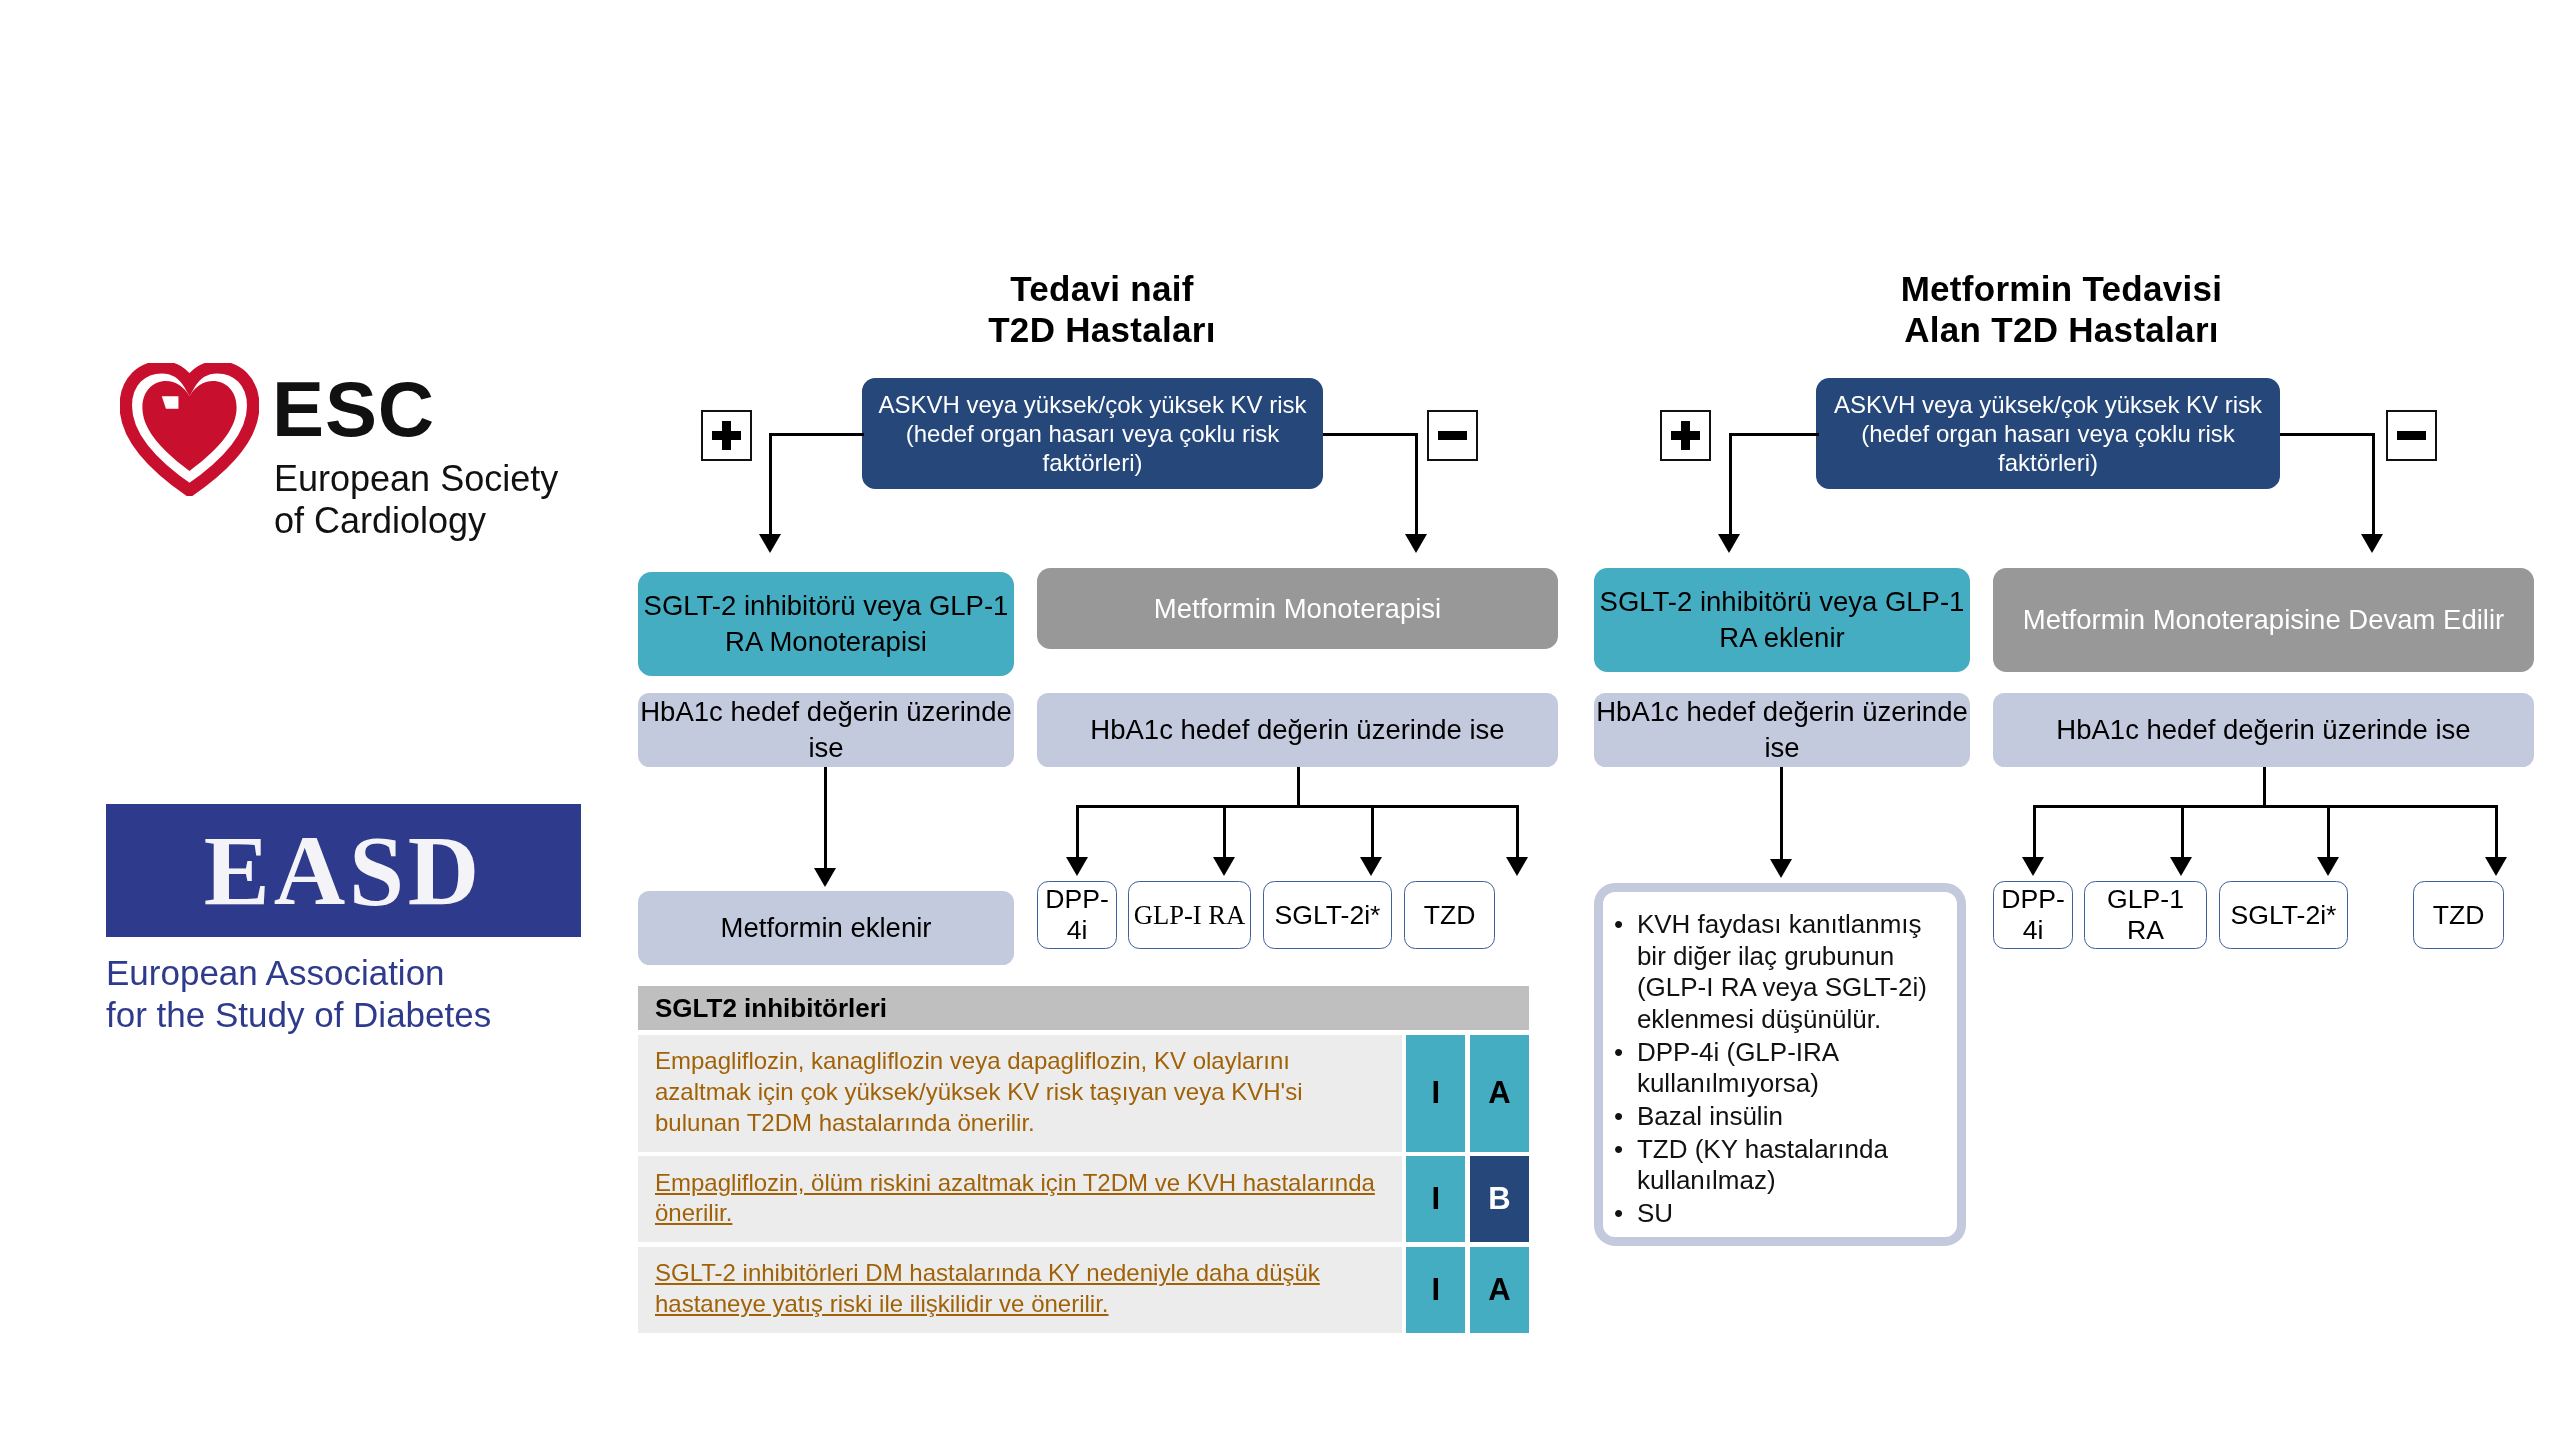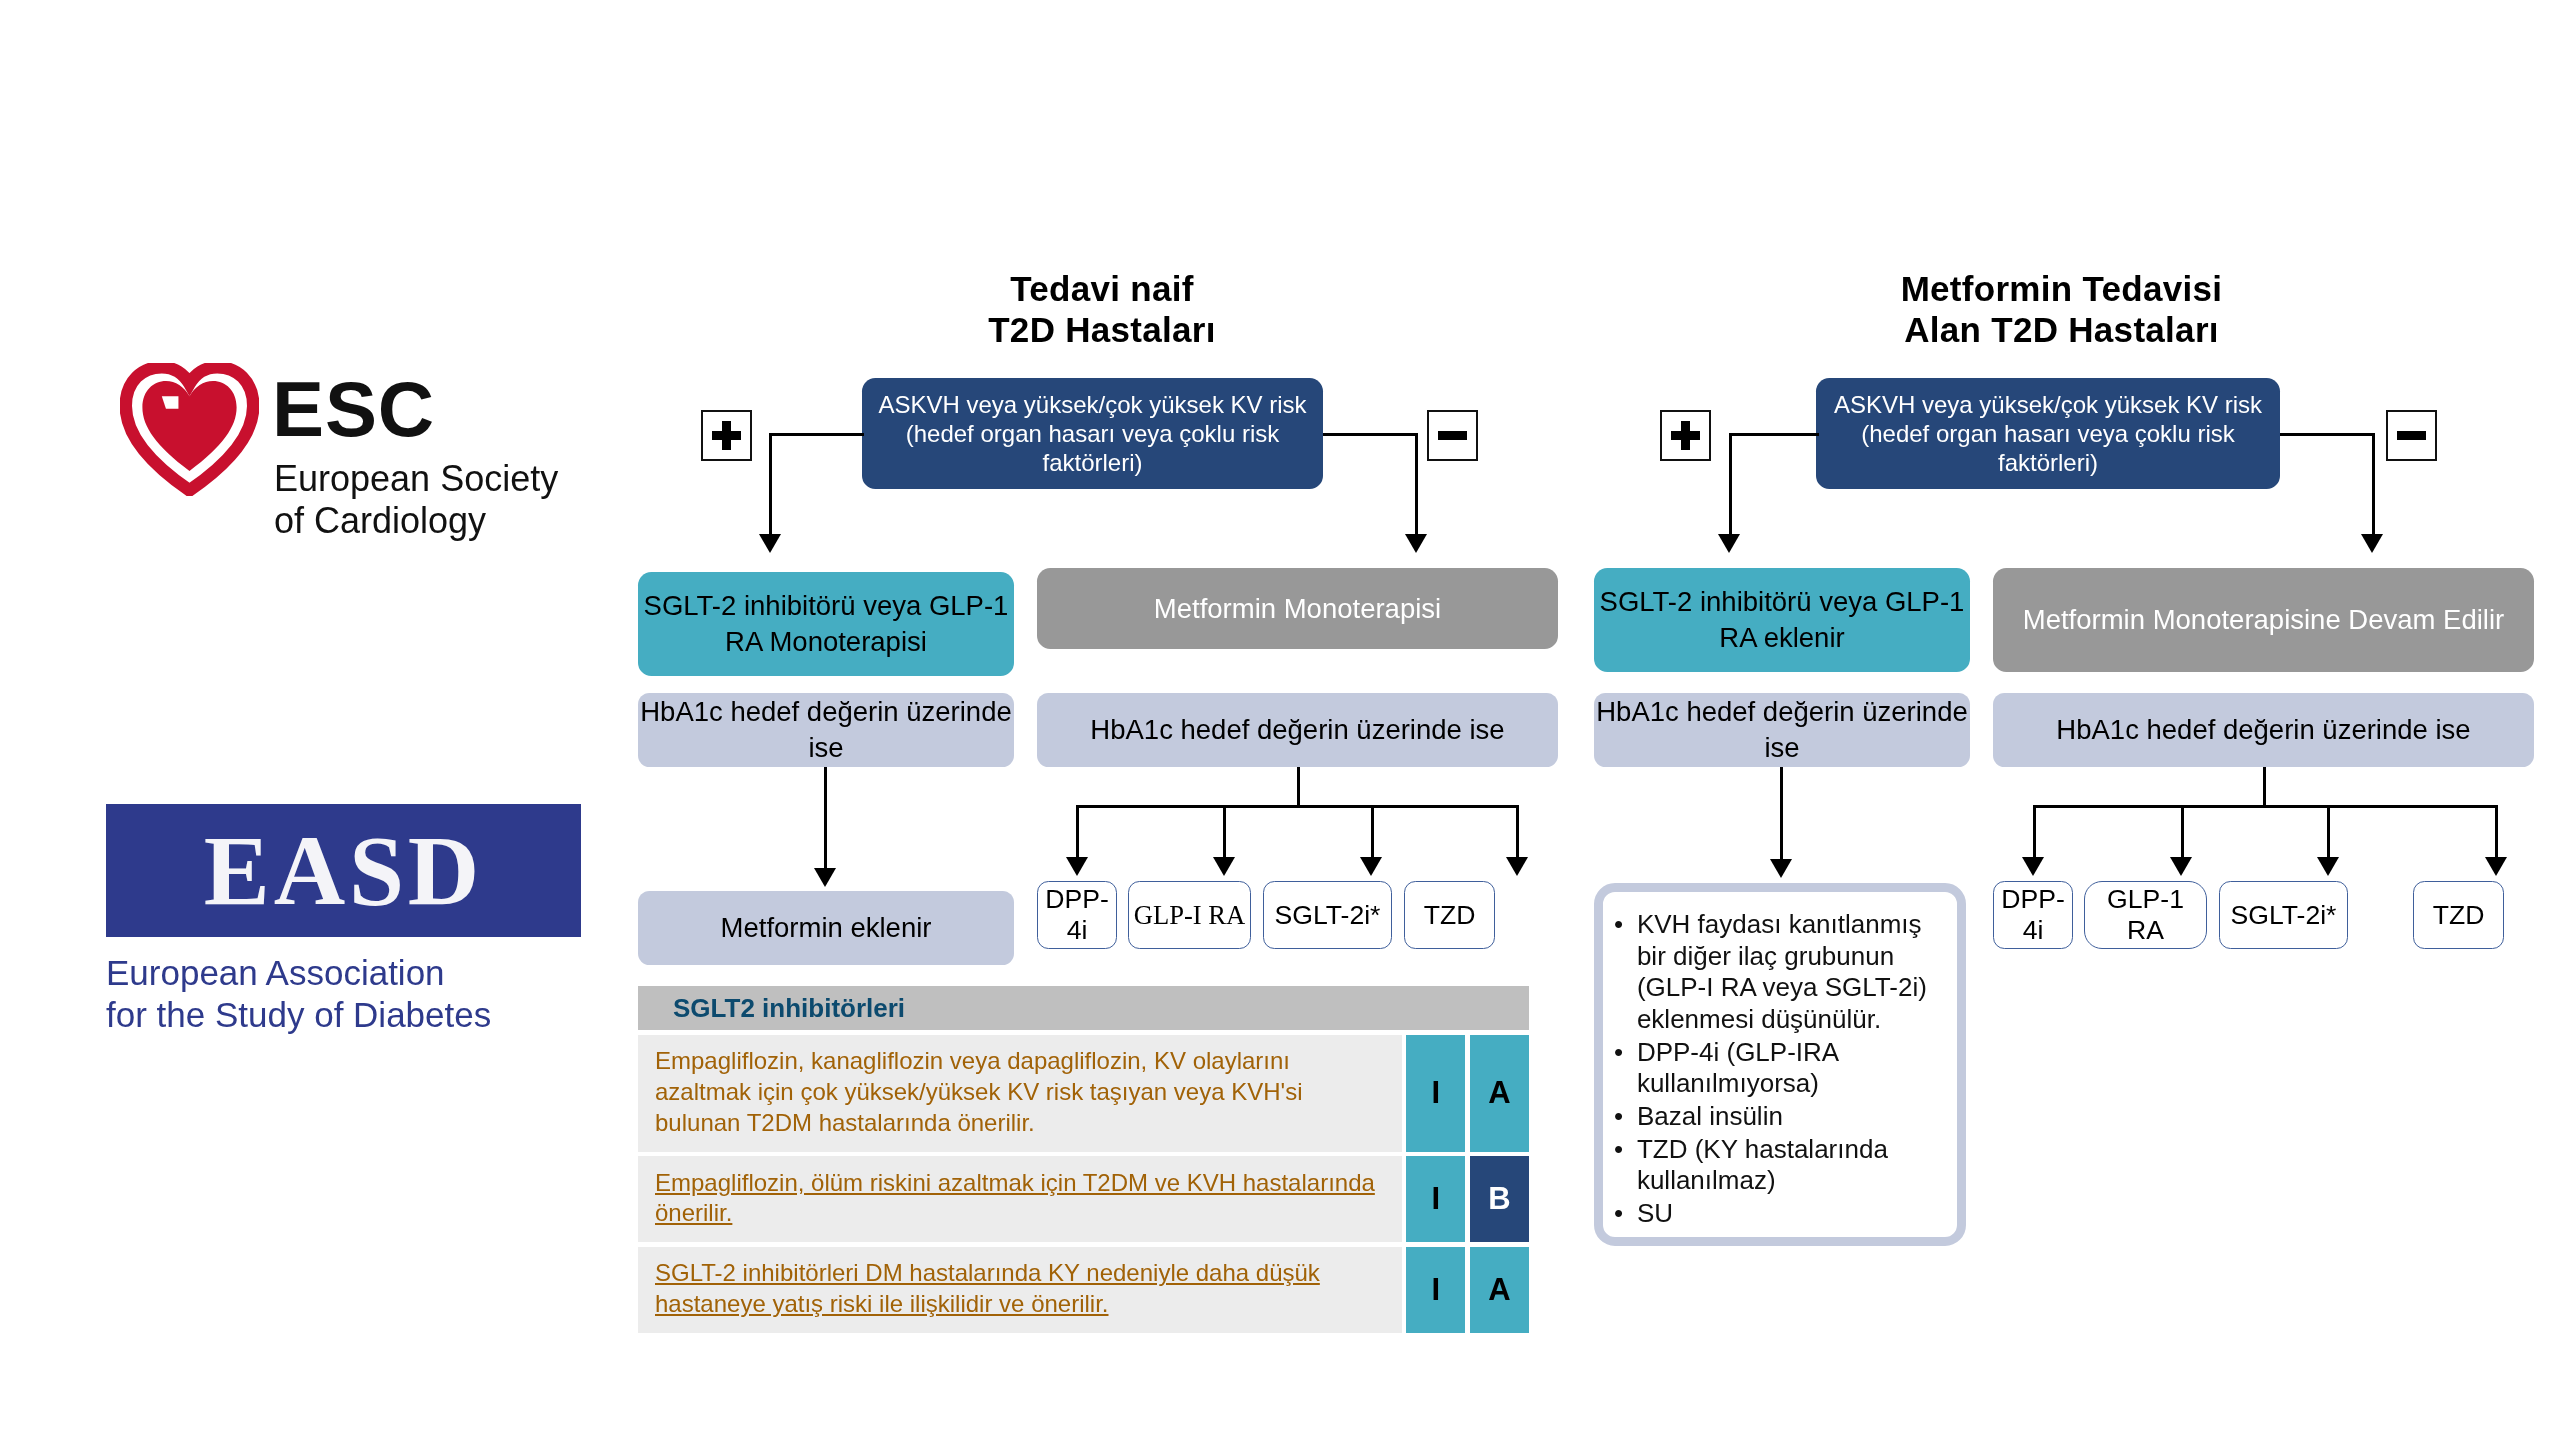--- a/index.html
+++ b/index.html
@@ -58,22 +58,22 @@
   .ln{background:#000;position:absolute;}
   .ln-h{height:2.8px;}
   .ln-v{width:2.8px;}
   .arrowhead{position:absolute;width:0;height:0;
              border-left:11.4px solid transparent;border-right:11.4px solid transparent;
              border-top:19px solid #000;}
 
   
   #rec-table{left:638px;top:986px;width:891px;}
   #rec-head{background:#bfbfbf;height:44px;display:flex;align-items:center;
-            padding-left:35px;box-sizing:border-box;
-            font-size:26px;font-weight:bold;color:#0c4a6e;}
+            padding-left:17px;box-sizing:border-box;
+            font-size:26px;font-weight:bold;color:#000000;}
   .rec-row{display:flex;margin-top:4.7px;align-items:stretch;}
   .rec-text{background:#ececec;flex:1;padding:11.4px 15px 13.3px 17px;box-sizing:border-box;
             font-size:24px;line-height:1.28;color:#a16207;}
   .rec-text u{text-decoration:underline;}
   .rec-cls{width:59px;margin-left:4.7px;display:flex;align-items:center;
            justify-content:center;font-size:31px;font-weight:bold;color:#000;}
   .cls-teal{background:#45adc2;}
   .cls-navy{background:#264779;color:#fff;}
 
   
@@ -237,16 +237,16 @@
 <div class="abs ln ln-v" style="left:2033px;top:805px;height:55px;"></div>
 <div class="abs ln ln-v" style="left:2181px;top:805px;height:55px;"></div>
 <div class="abs ln ln-v" style="left:2327px;top:805px;height:55px;"></div>
 <div class="abs ln ln-v" style="left:2495px;top:805px;height:55px;"></div>
 <div class="abs arrowhead" style="left:2022px;top:857px;"></div>
 <div class="abs arrowhead" style="left:2170px;top:857px;"></div>
 <div class="abs arrowhead" style="left:2317px;top:857px;"></div>
 <div class="abs arrowhead" style="left:2485px;top:857px;"></div>
 
 <div class="abs drug-box" style="left:1993px;top:881px;width:80px;height:68px;">DPP-4i</div>
-<div class="abs drug-box" style="left:2084px;top:881px;width:123px;height:68px;border-radius:18px;">GLP-1 RA</div>
+<div class="abs drug-box" style="left:2084px;top:881px;width:123px;height:68px;">GLP-1 RA</div>
 <div class="abs drug-box" style="left:2219px;top:881px;width:129px;height:68px;">SGLT-2i*</div>
 <div class="abs drug-box" style="left:2413px;top:881px;width:91px;height:68px;">TZD</div>
 
 
 </body></html>

